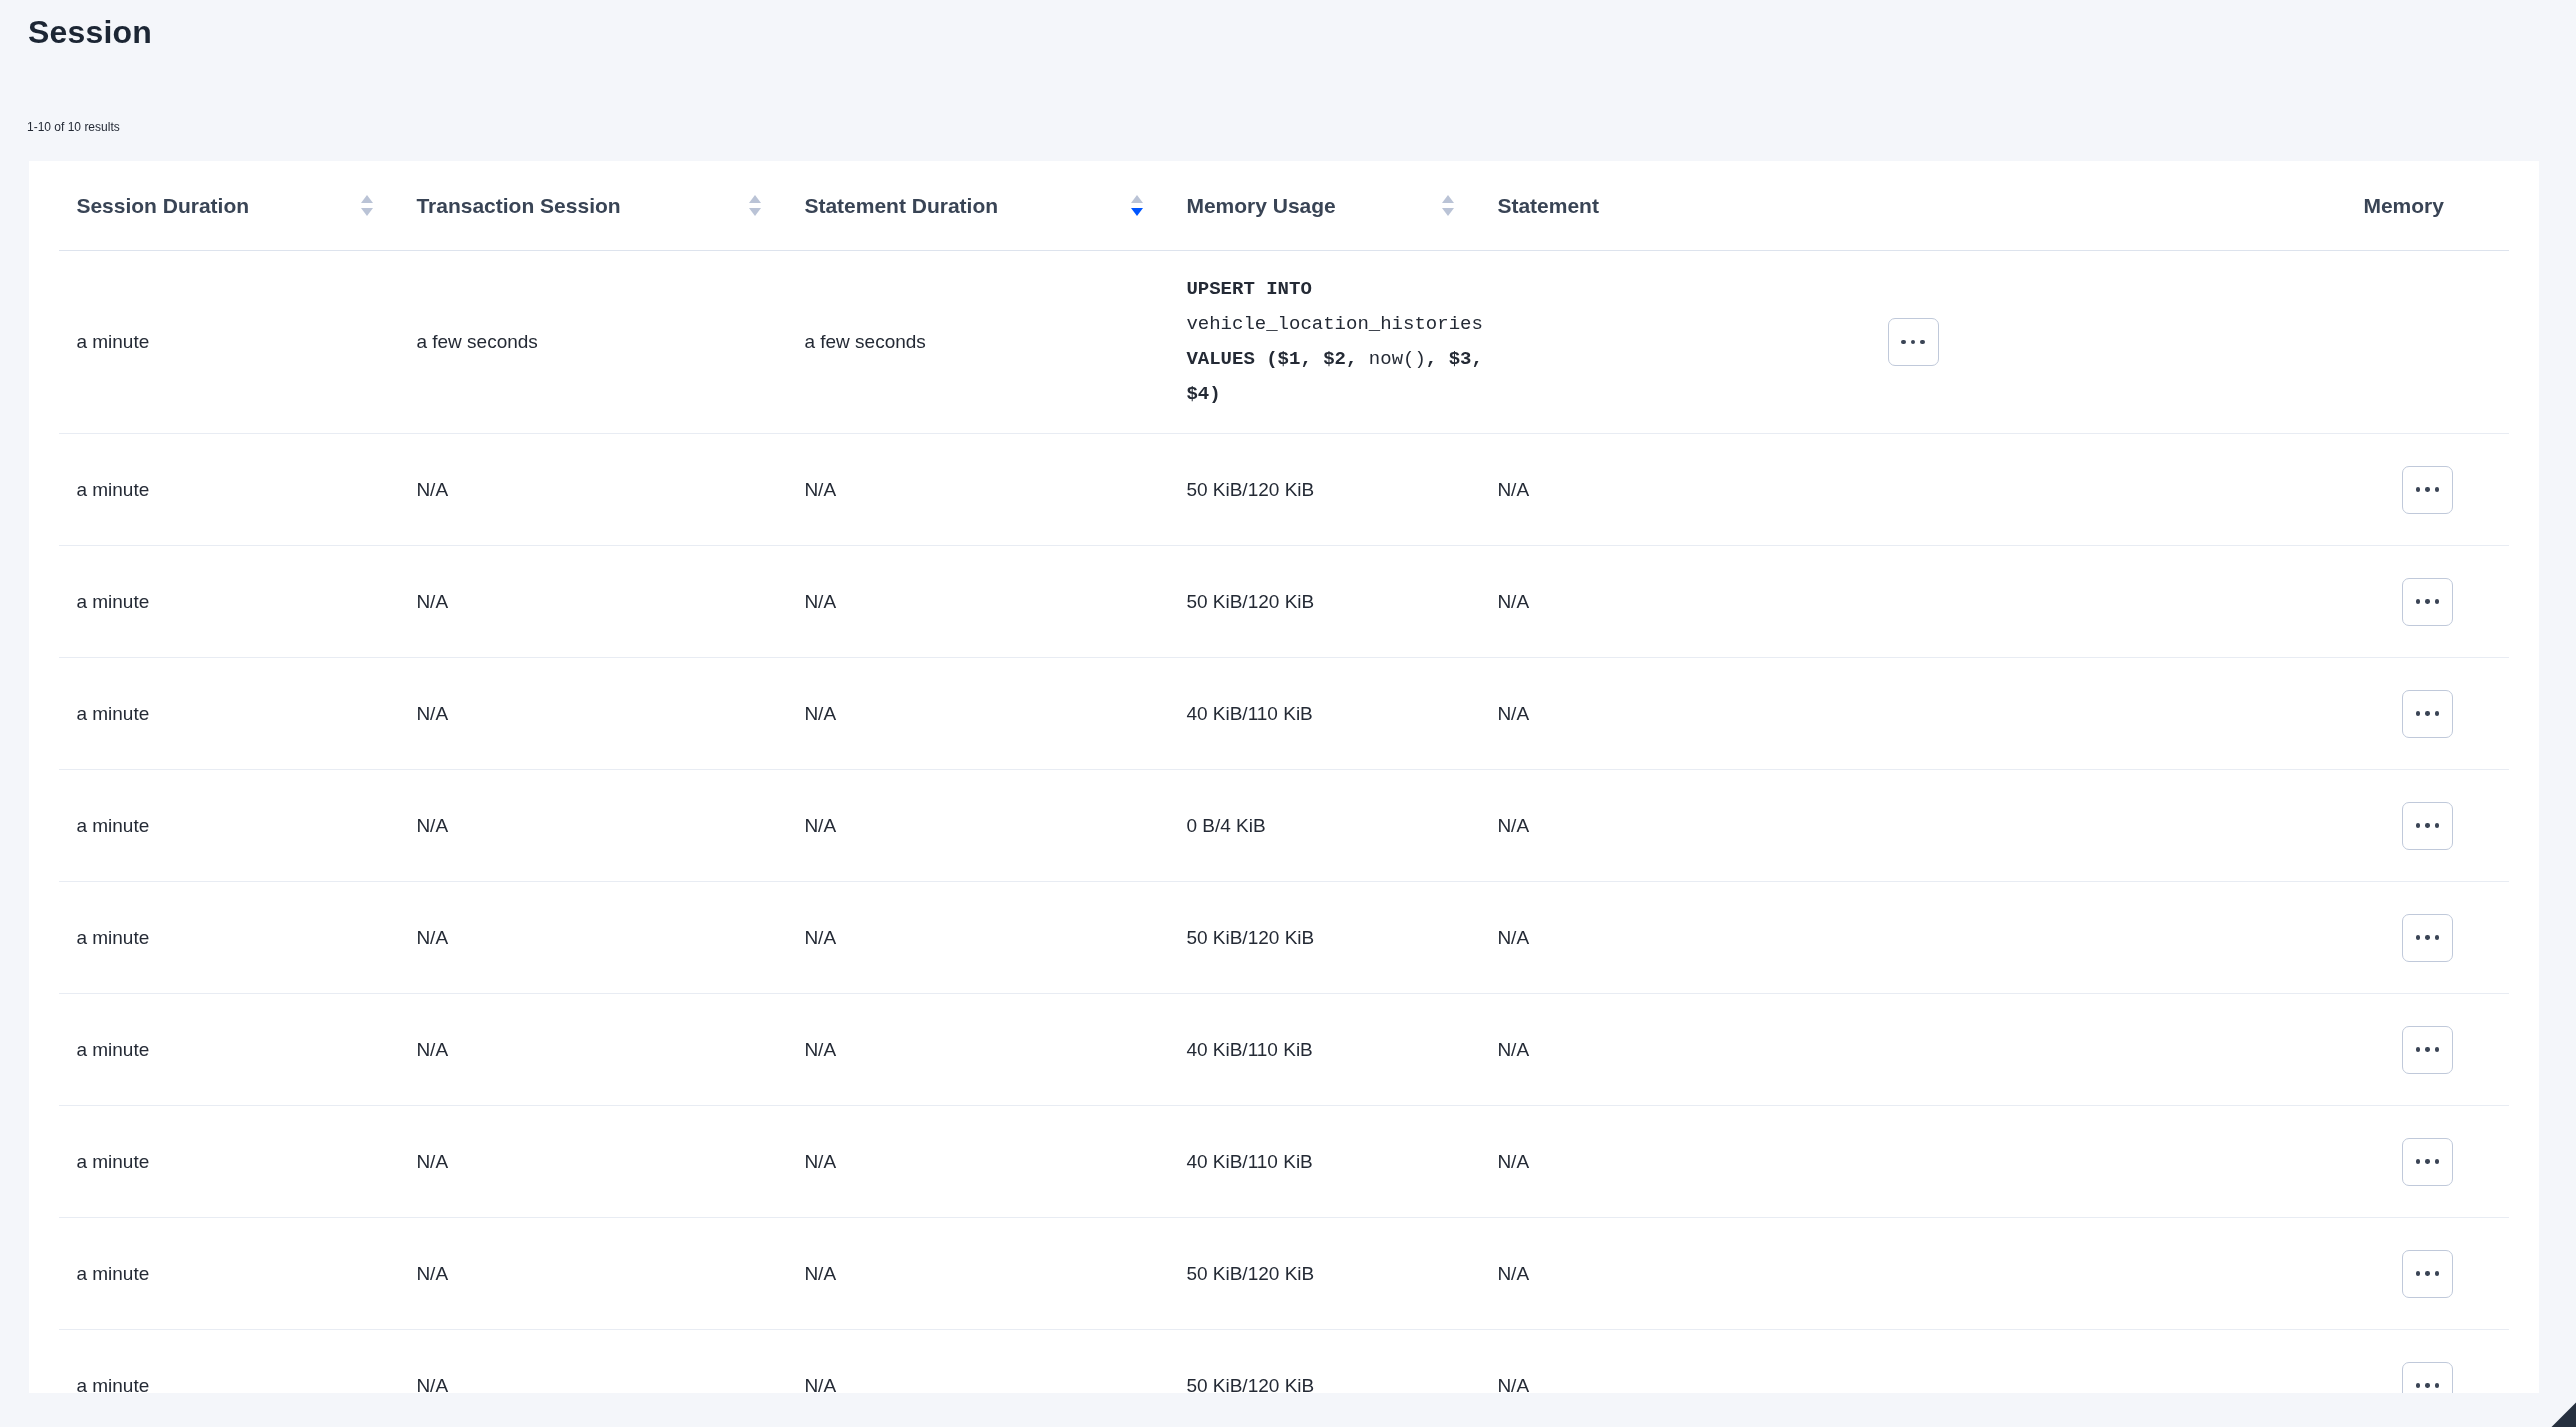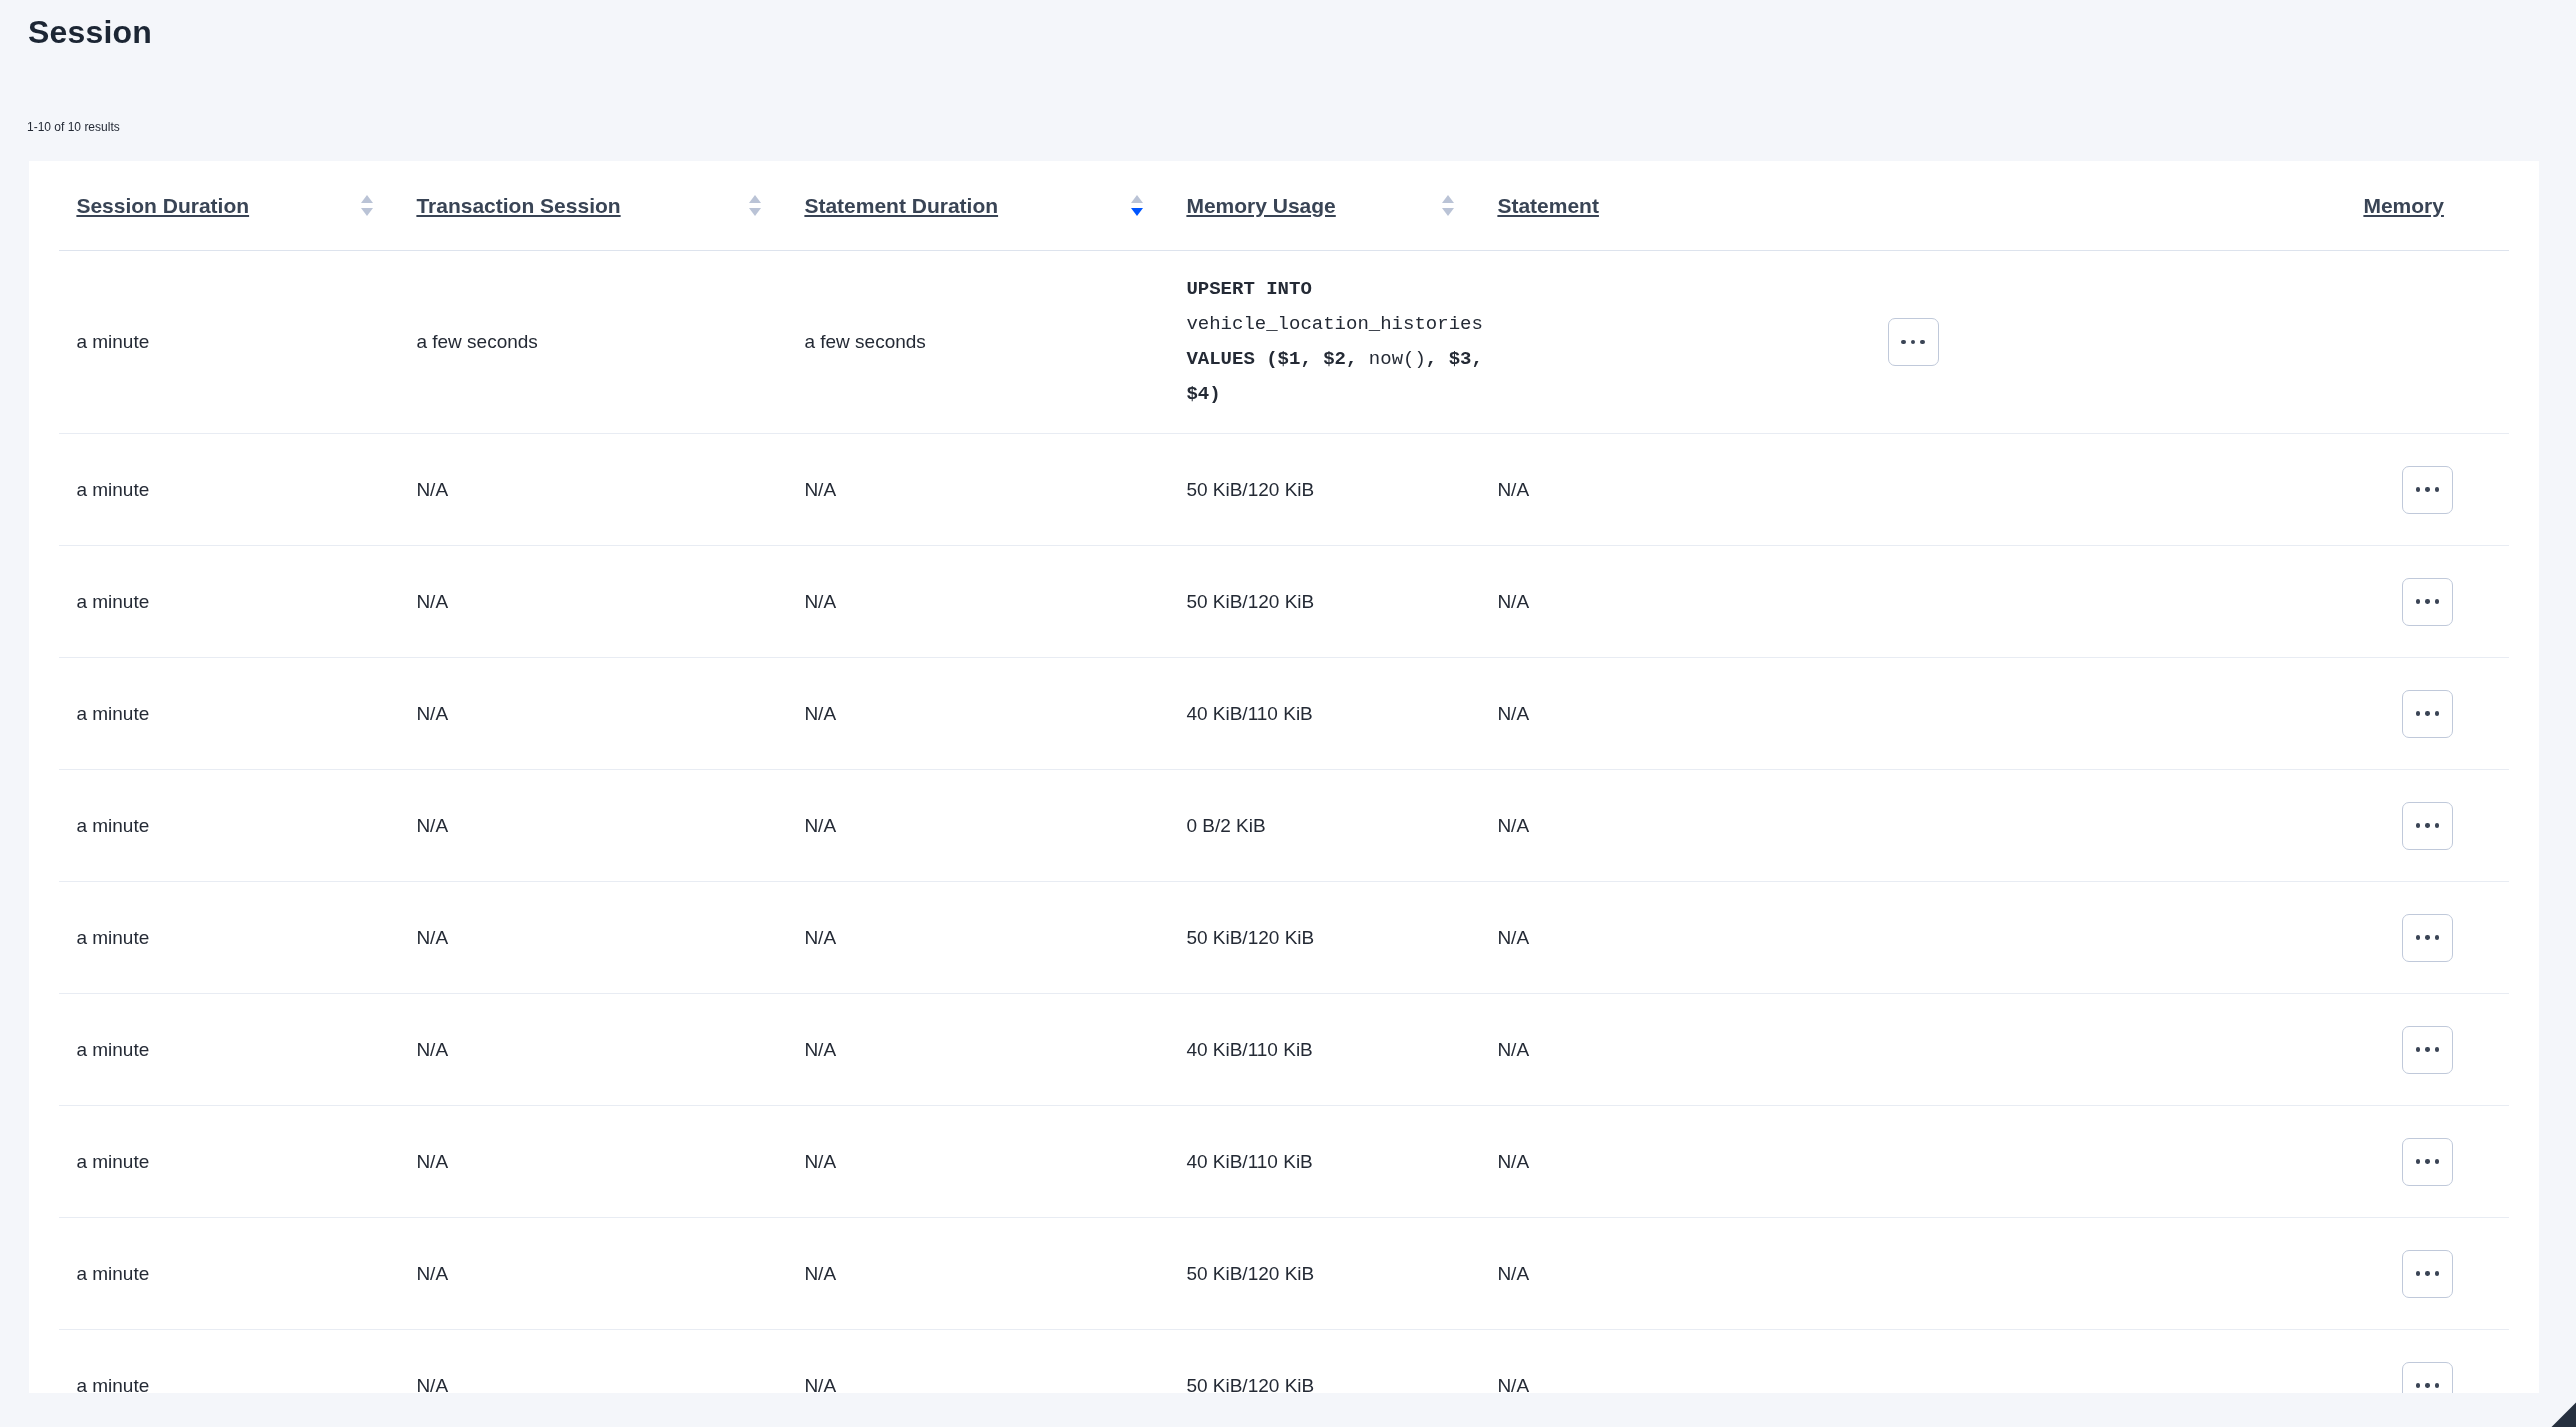--- a/index.html
+++ b/index.html
@@ -33,21 +33,20 @@
   }
   .thead {
     height: 90px;
     border-bottom: 0.9px solid #dde3ed;
   }
   .th {
     display: flex; align-items: center; justify-content: space-between;
     padding: 0 26px 0 17.4px;
     font-size: 21px; font-weight: 700; color: #394455;
     line-height: 26px;
-    text-decoration: underline;
   }
   .th.no-sort { padding-right: 17.4px; }
   .sort { display: flex; flex-direction: column; gap: 4.3px; flex: none; cursor: pointer; }
   .caret { width: 0; height: 0; display: block; }
   .caret.up {
     border-left: 6px solid transparent; border-right: 6px solid transparent;
     border-bottom: 8.7px solid #bac3d6;
   }
   .caret.down {
     border-left: 6px solid transparent; border-right: 6px solid transparent;
@@ -198,21 +197,21 @@
                 <i></i>
               </span>
       </button>
     </div>
   </div>
 
   <div class="tr">
     <div class="td">a minute</div>
     <div class="td">N/A</div>
     <div class="td">N/A</div>
-    <div class="td">0 B/2 KiB</div>
+    <div class="td">0 B/4 KiB</div>
     <div class="td statement-cell">N/A</div>
     <div class="td actions-cell">
       <button class="actions-btn">
         <span class="dots">
                 <i></i>
                 <i></i>
                 <i></i>
               </span>
       </button>
     </div>

